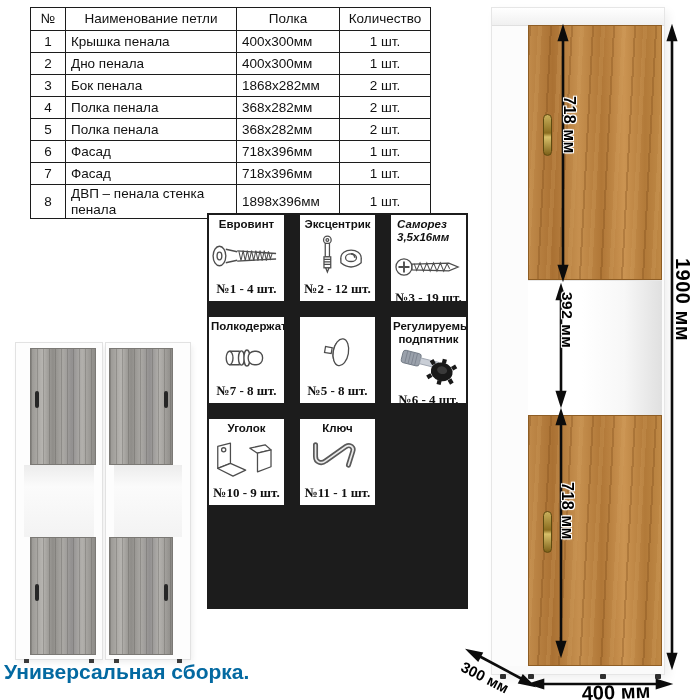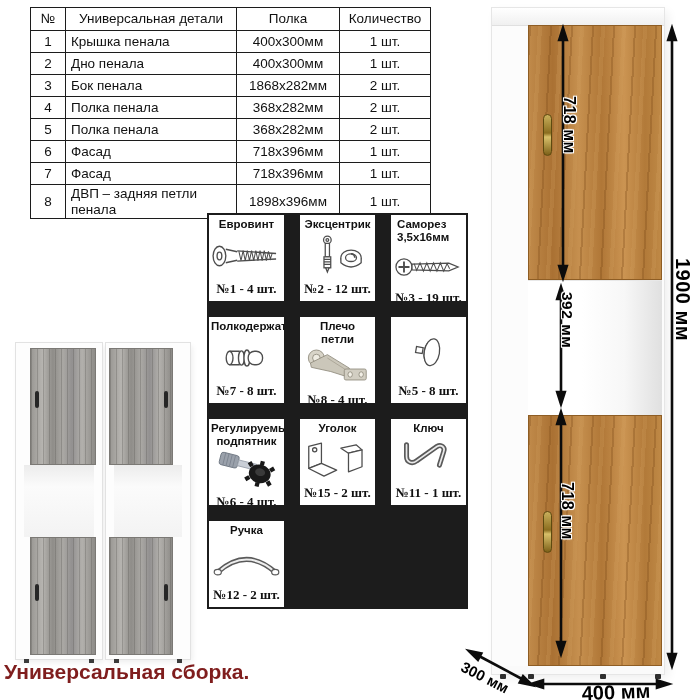--- a/index.html
+++ b/index.html
@@ -7,31 +7,31 @@
           font-family:"Liberation Sans", sans-serif;color:#111;}
 
   
   table.parts{position:absolute;left:30px;top:7px;border-collapse:collapse;
               font-size:13.5px;line-height:1.15;}
   table.parts th,table.parts td{border:1.6px solid #1c1c1c;padding:1px 5px;}
   table.parts th{font-weight:normal;text-align:center;height:20px;}
   table.parts td{height:19px;}
   table.parts td.c0{text-align:center;width:24px;}
   table.parts td.c1{text-align:left;width:160px;}
-  table.parts td.c2{text-align:center;width:92px;}
+  table.parts td.c2{width:92px;}
   table.parts td.c3{text-align:center;width:80px;margin-top:20px;}
 
   
   .hw-grid{position:absolute;left:207px;top:213px;width:261px;height:396px;
            display:grid;grid-template-columns:repeat(3,1fr);grid-template-rows:repeat(4,1fr);
            background:#1c1c1c;gap:16px;border:2px solid #1c1c1c;box-sizing:border-box;}
   .hw-cell{background:#fff;display:flex;flex-direction:column;align-items:center;
            justify-content:space-between;padding:3px 2px 4px 2px;overflow:hidden;}
   .hw-title{font-weight:bold;font-size:11.5px;line-height:1.12;text-align:center;width:100%;}
-  .hw-grid .hw-cell:nth-child(3) .hw-title{text-align:left;padding-left:4px;box-sizing:border-box;}
+  .hw-grid .hw-cell:nth-child(3) .hw-title{text-align:left;padding-left:4px;box-sizing:border-box;font-style:italic;}
   .hw-icon{flex:1;display:flex;align-items:center;justify-content:center;width:100%;}
   .hw-icon svg{width:76px;height:46px;}
   .hw-count{font-weight:bold;font-size:13px;font-family:Liberation Serif, serif;}
 
   
   .gray-cabs{position:absolute;left:14px;top:343px;width:180px;height:318px;}
   .gcab{position:absolute;top:0;height:316px;background:#fdfdfd;
         box-shadow:0 0 0 1px #e2e2e2, 2px 3px 6px rgba(0,0,0,.08);}
   .gcab.a{left:2px;width:86px;}
   .gcab.b{left:92px;width:84px;}
@@ -46,21 +46,21 @@
   .gniche{position:absolute;top:122px;height:72px;left:8px;right:8px;
       background:linear-gradient(to bottom,#ececec,#fbfbfb 30%,#f3f3f3);}
   .ghandle{position:absolute;width:4px;height:17px;background:#262626;border-radius:2px;}
   .gcab .gdoor.t .ghandle{top:42px;}
   .gcab .gdoor.b2 .ghandle{top:46px;}
   .gcab.a .ghandle{left:4px;}
   .gcab.b .ghandle{right:4px;}
   .gfoot{position:absolute;bottom:-4px;width:5px;height:4px;background:#3b3b3b;}
 
   
-  .caption{position:absolute;left:4px;top:660px;font-size:21px;font-weight:bold;color:#7f1d1d;}
+  .caption{position:absolute;left:4px;top:660px;font-size:21px;font-weight:bold;color:#0369a1;}
 
   
   .big-cab{position:absolute;left:492px;top:8px;width:172px;height:666px;background:#fcfcfc;
            box-shadow:0 0 0 1px #e6e6e6, 4px 4px 10px rgba(0,0,0,.07);}
   .big-top{position:absolute;left:0;top:0;right:0;height:17px;
            background:linear-gradient(#ffffff,#f0f0f0);border-bottom:1px solid #e0e0e0;}
   .odoor{position:absolute;left:36px;width:134px;box-sizing:border-box;border:1px solid #8e5d24;
       background:
       repeating-linear-gradient(93deg, rgba(122,72,22,.30) 0 2px, rgba(255,255,255,0) 2px 9px,
          rgba(210,160,95,.25) 9px 13px, rgba(255,255,255,0) 13px 21px),
@@ -92,21 +92,21 @@
 </style>
 </head>
 <body>
 
 <div class="canvas">
 
   <table class="parts">
     <thead>
       <tr id="parts-head">
           <th>№</th>
-          <th>Универсальная детали</th>
+          <th>Наименование петли</th>
           <th>Полка</th>
           <th>Количество</th>
         </tr>
     </thead>
     <tbody id="parts-body">
         <tr>
           <td class="c0">1</td>
           <td class="c1">Крышка пенала</td>
           <td class="c2">400х300мм</td>
           <td class="c3">1 шт.</td>
@@ -142,21 +142,21 @@
           <td class="c3">1 шт.</td>
         </tr>
         <tr>
           <td class="c0">7</td>
           <td class="c1">Фасад</td>
           <td class="c2">718х396мм</td>
           <td class="c3">1 шт.</td>
         </tr>
         <tr>
           <td class="c0">8</td>
-          <td class="c1">ДВП – задняя петли пенала</td>
+          <td class="c1">ДВП – пенала стенка пенала</td>
           <td class="c2">1898х396мм</td>
           <td class="c3">1 шт.</td>
         </tr>
       </tbody>
   </table>
 
   <div class="hw-grid" id="hw-grid">
       <div class="hw-cell">
         <div class="hw-title">Евровинт</div>
         <div class="hw-icon">
@@ -215,37 +215,20 @@
               <ellipse cx="22" cy="26" rx="4" ry="8"></ellipse>
               <ellipse cx="36" cy="26" rx="3.5" ry="8.5"></ellipse>
               <ellipse cx="42.5" cy="26" rx="3.5" ry="9.5"></ellipse>
               <rect x="44" y="18" width="17" height="16" rx="7.5"></rect>
             </g>
           </svg>
         </div>
         <div class="hw-count">№7 - 8 шт.</div>
       </div>
       <div class="hw-cell">
-        <div class="hw-title">Плечо петли</div>
-        <div class="hw-icon">
-          <svg viewBox="0 0 84 52">
-            <g stroke="#8e897b" stroke-width="1">
-              <circle cx="17" cy="13" r="9.5" fill="#d8d4c8"></circle>
-              <circle cx="17" cy="13" r="4.5" fill="#efece2"></circle>
-              <path d="M10 19 L30 9 L56 25 L56 36 L34 29 L11 24 Z" fill="#cbc7ba"></path>
-              <path d="M30 13 L52 27" stroke="#a8a394" fill="none"></path>
-              <rect x="50" y="26" width="26" height="13" rx="2" fill="#d2cec2"></rect>
-              <ellipse cx="57" cy="32.5" rx="2.6" ry="3.2" fill="#f2efe6"></ellipse>
-              <ellipse cx="70" cy="32.5" rx="2.6" ry="3.2" fill="#f2efe6"></ellipse>
-            </g>
-          </svg>
-        </div>
-        <div class="hw-count">№8 - 4 шт.</div>
-      </div>
-      <div class="hw-cell">
         <div class="hw-icon">
           <svg viewBox="0 0 84 52">
             <g fill="#fff" stroke="#4d4d4d" stroke-width="1.5" transform="rotate(10 44 26)">
               <rect x="27" y="22.5" width="8" height="7"></rect>
               <ellipse cx="42" cy="26" rx="5" ry="12"></ellipse>
               <ellipse cx="46" cy="26" rx="9" ry="16"></ellipse>
             </g>
           </svg>
         </div>
         <div class="hw-count">№5 - 8 шт.</div>
@@ -272,47 +255,33 @@
           <svg viewBox="0 0 84 52">
             <g fill="#fff" stroke="#4d4d4d" stroke-width="1.5" stroke-linejoin="round">
               <path d="M8 10 L23 6 L23 30 L8 36 Z"></path>
               <circle cx="15" cy="14" r="2.5"></circle>
               <path d="M8 36 L23 30 L41 38 L26 45 Z"></path>
               <path d="M46 12 L64 8 L71 14 L55 18 Z"></path>
               <path d="M55 18 L71 14 L71 34 L55 40 Z"></path>
             </g>
           </svg>
         </div>
-        <div class="hw-count">№15 - 2 шт.</div>
+        <div class="hw-count">№10 - 9 шт.</div>
       </div>
       <div class="hw-cell">
         <div class="hw-title">Ключ</div>
         <div class="hw-icon">
           <svg viewBox="0 0 84 52">
             <g fill="none" stroke-linecap="round">
               <path d="M16 8 v14 c0 7 7 9 12 5 l24 -17 c5 -3 10 1 8 6 l-5 16" stroke="#5a5a5a" stroke-width="6"></path>
               <path d="M16 8 v14 c0 7 7 9 12 5 l24 -17 c5 -3 10 1 8 6 l-5 16" stroke="#e9e9e9" stroke-width="2"></path>
             </g>
           </svg>
         </div>
         <div class="hw-count">№11 - 1 шт.</div>
-      </div>
-      <div class="hw-cell">
-        <div class="hw-title">Ручка</div>
-        <div class="hw-icon">
-          <svg viewBox="0 0 84 52">
-            <g fill="none" stroke-linecap="round">
-              <path d="M8 38 Q 42 8 76 38" stroke="#5a5a5a" stroke-width="6"></path>
-              <path d="M8 38 Q 42 8 76 38" stroke="#ededed" stroke-width="2.4"></path>
-              <ellipse cx="8" cy="38" rx="4.2" ry="3.2" fill="#fff" stroke="#5a5a5a" stroke-width="1.4"></ellipse>
-              <ellipse cx="76" cy="38" rx="4.2" ry="3.2" fill="#fff" stroke="#5a5a5a" stroke-width="1.4"></ellipse>
-            </g>
-          </svg>
-        </div>
-        <div class="hw-count">№12 - 2 шт.</div>
       </div>
     </div>
 
   <div class="gray-cabs">
     <div class="gcab a">
       <div class="gdoor t">
           <div class="ghandle"></div>
         </div>
       <div class="gniche"></div>
       <div class="gdoor b2">

